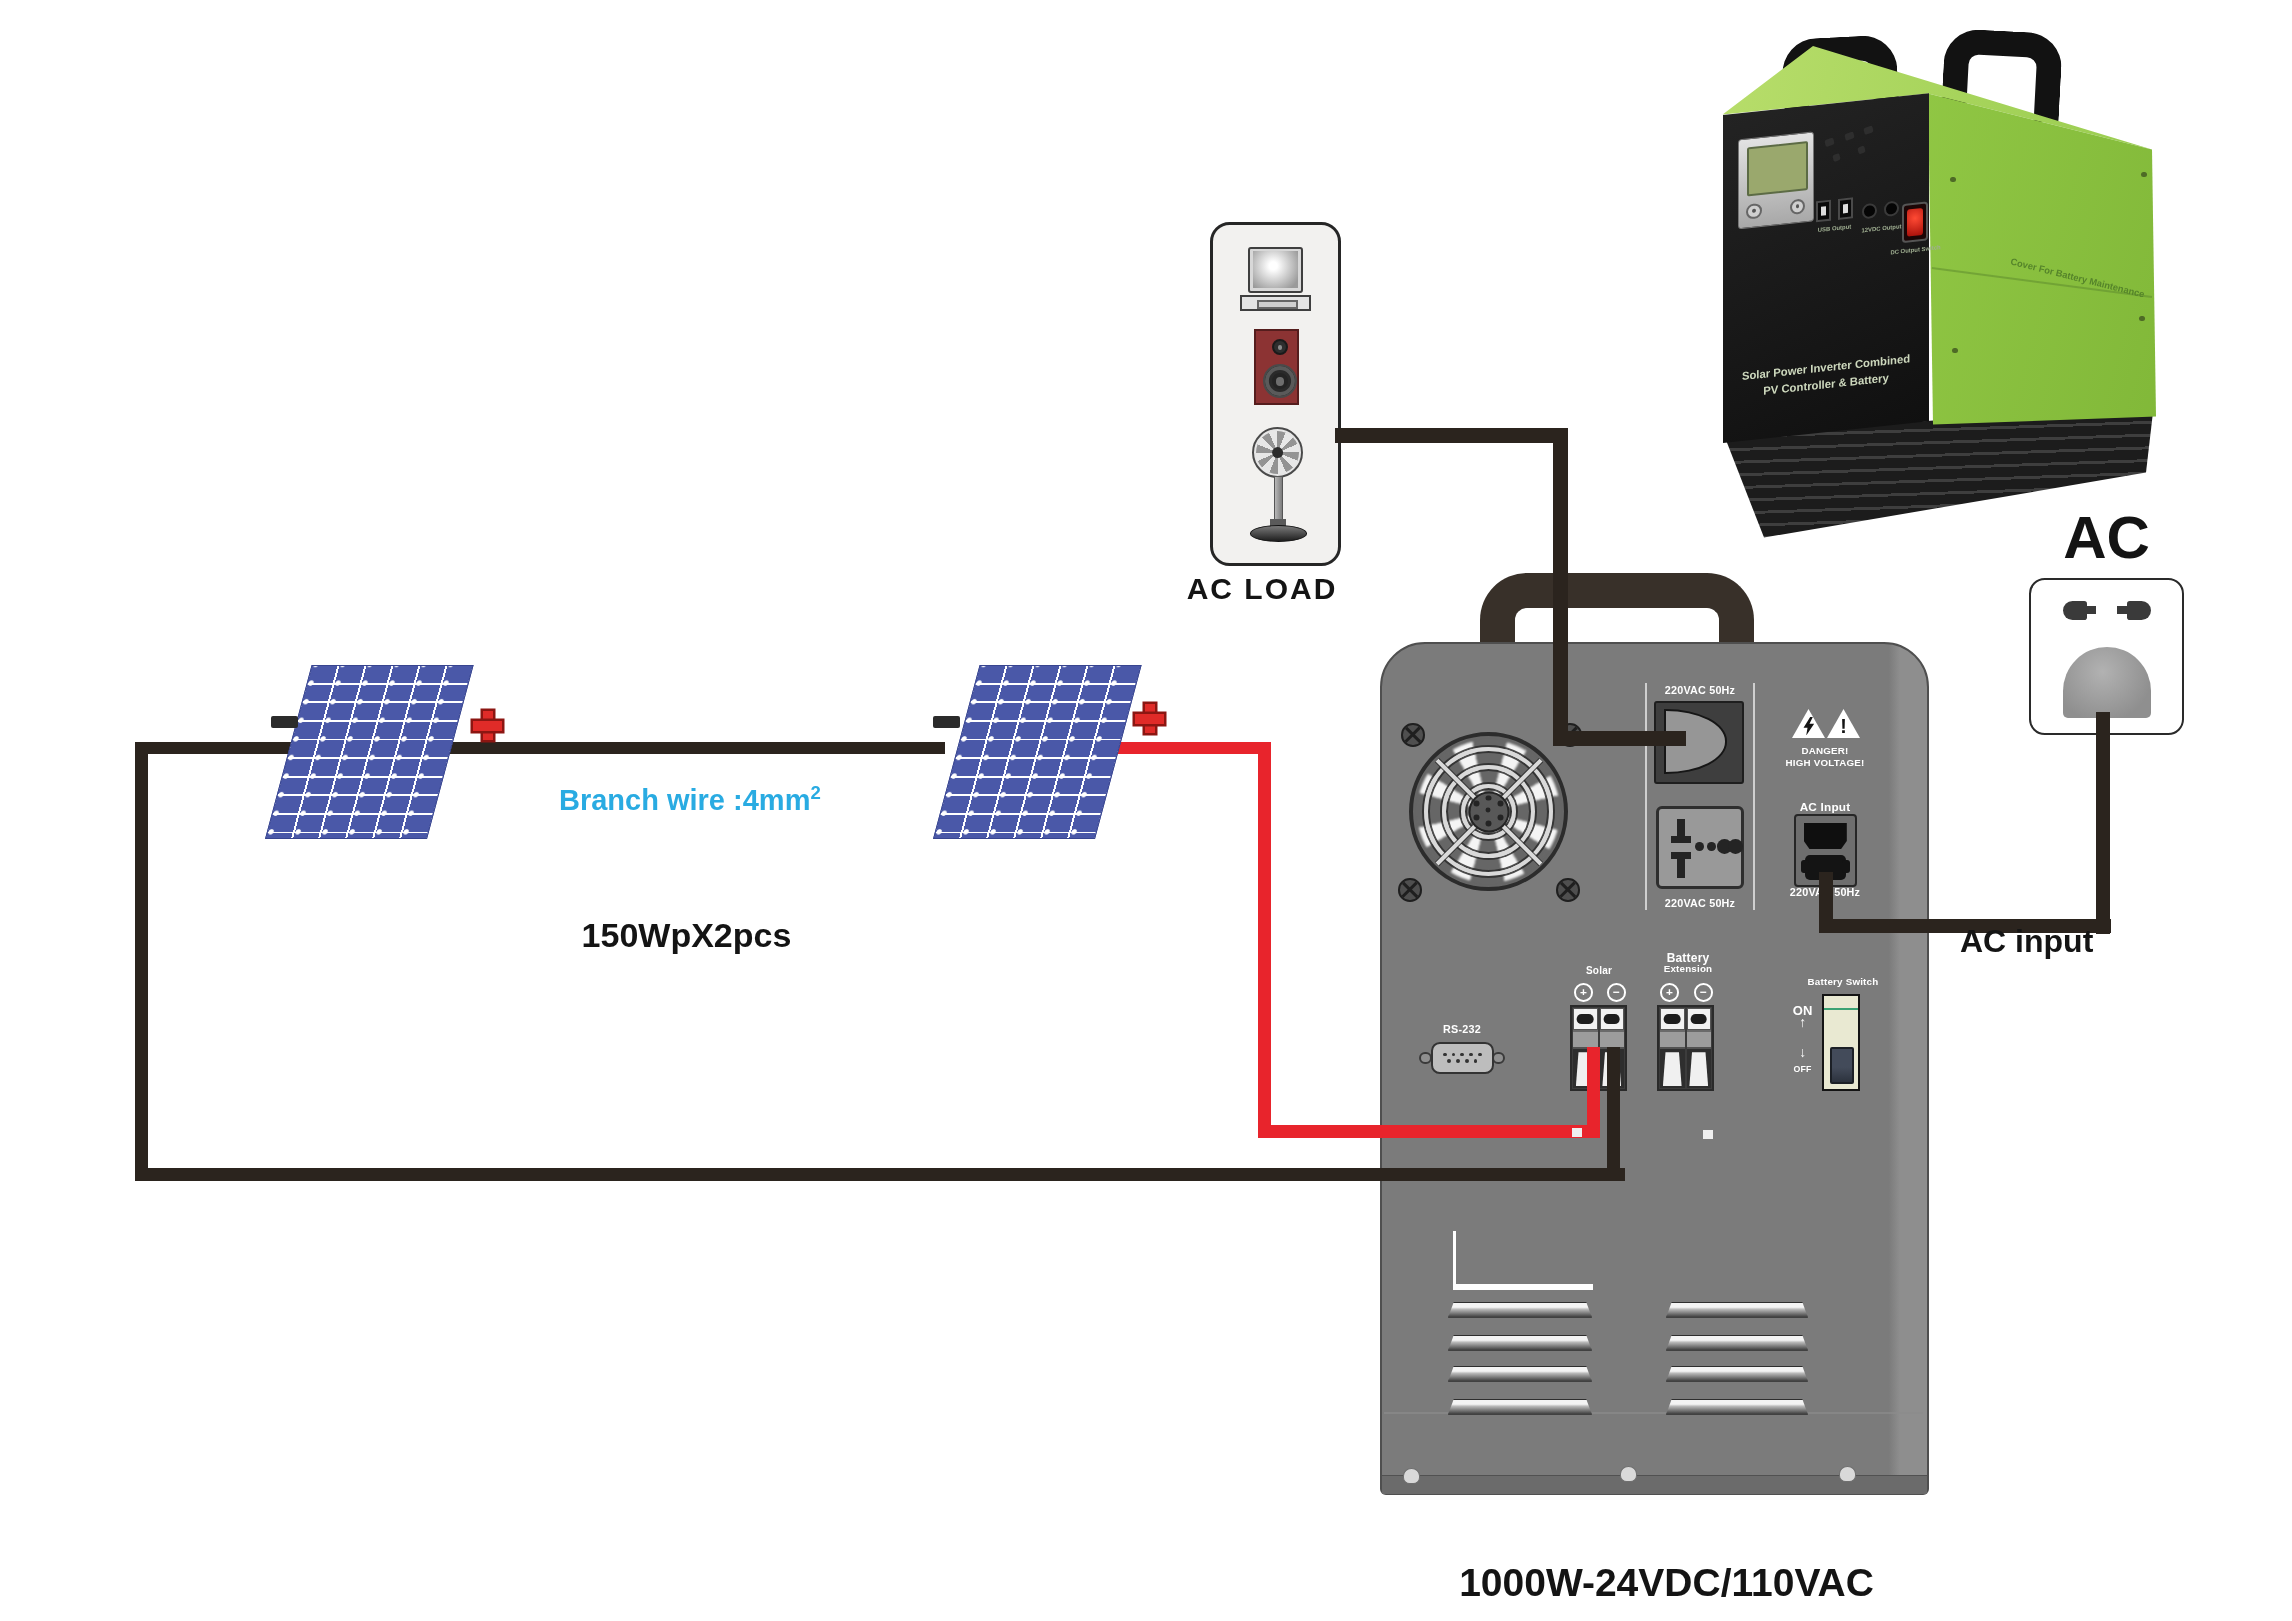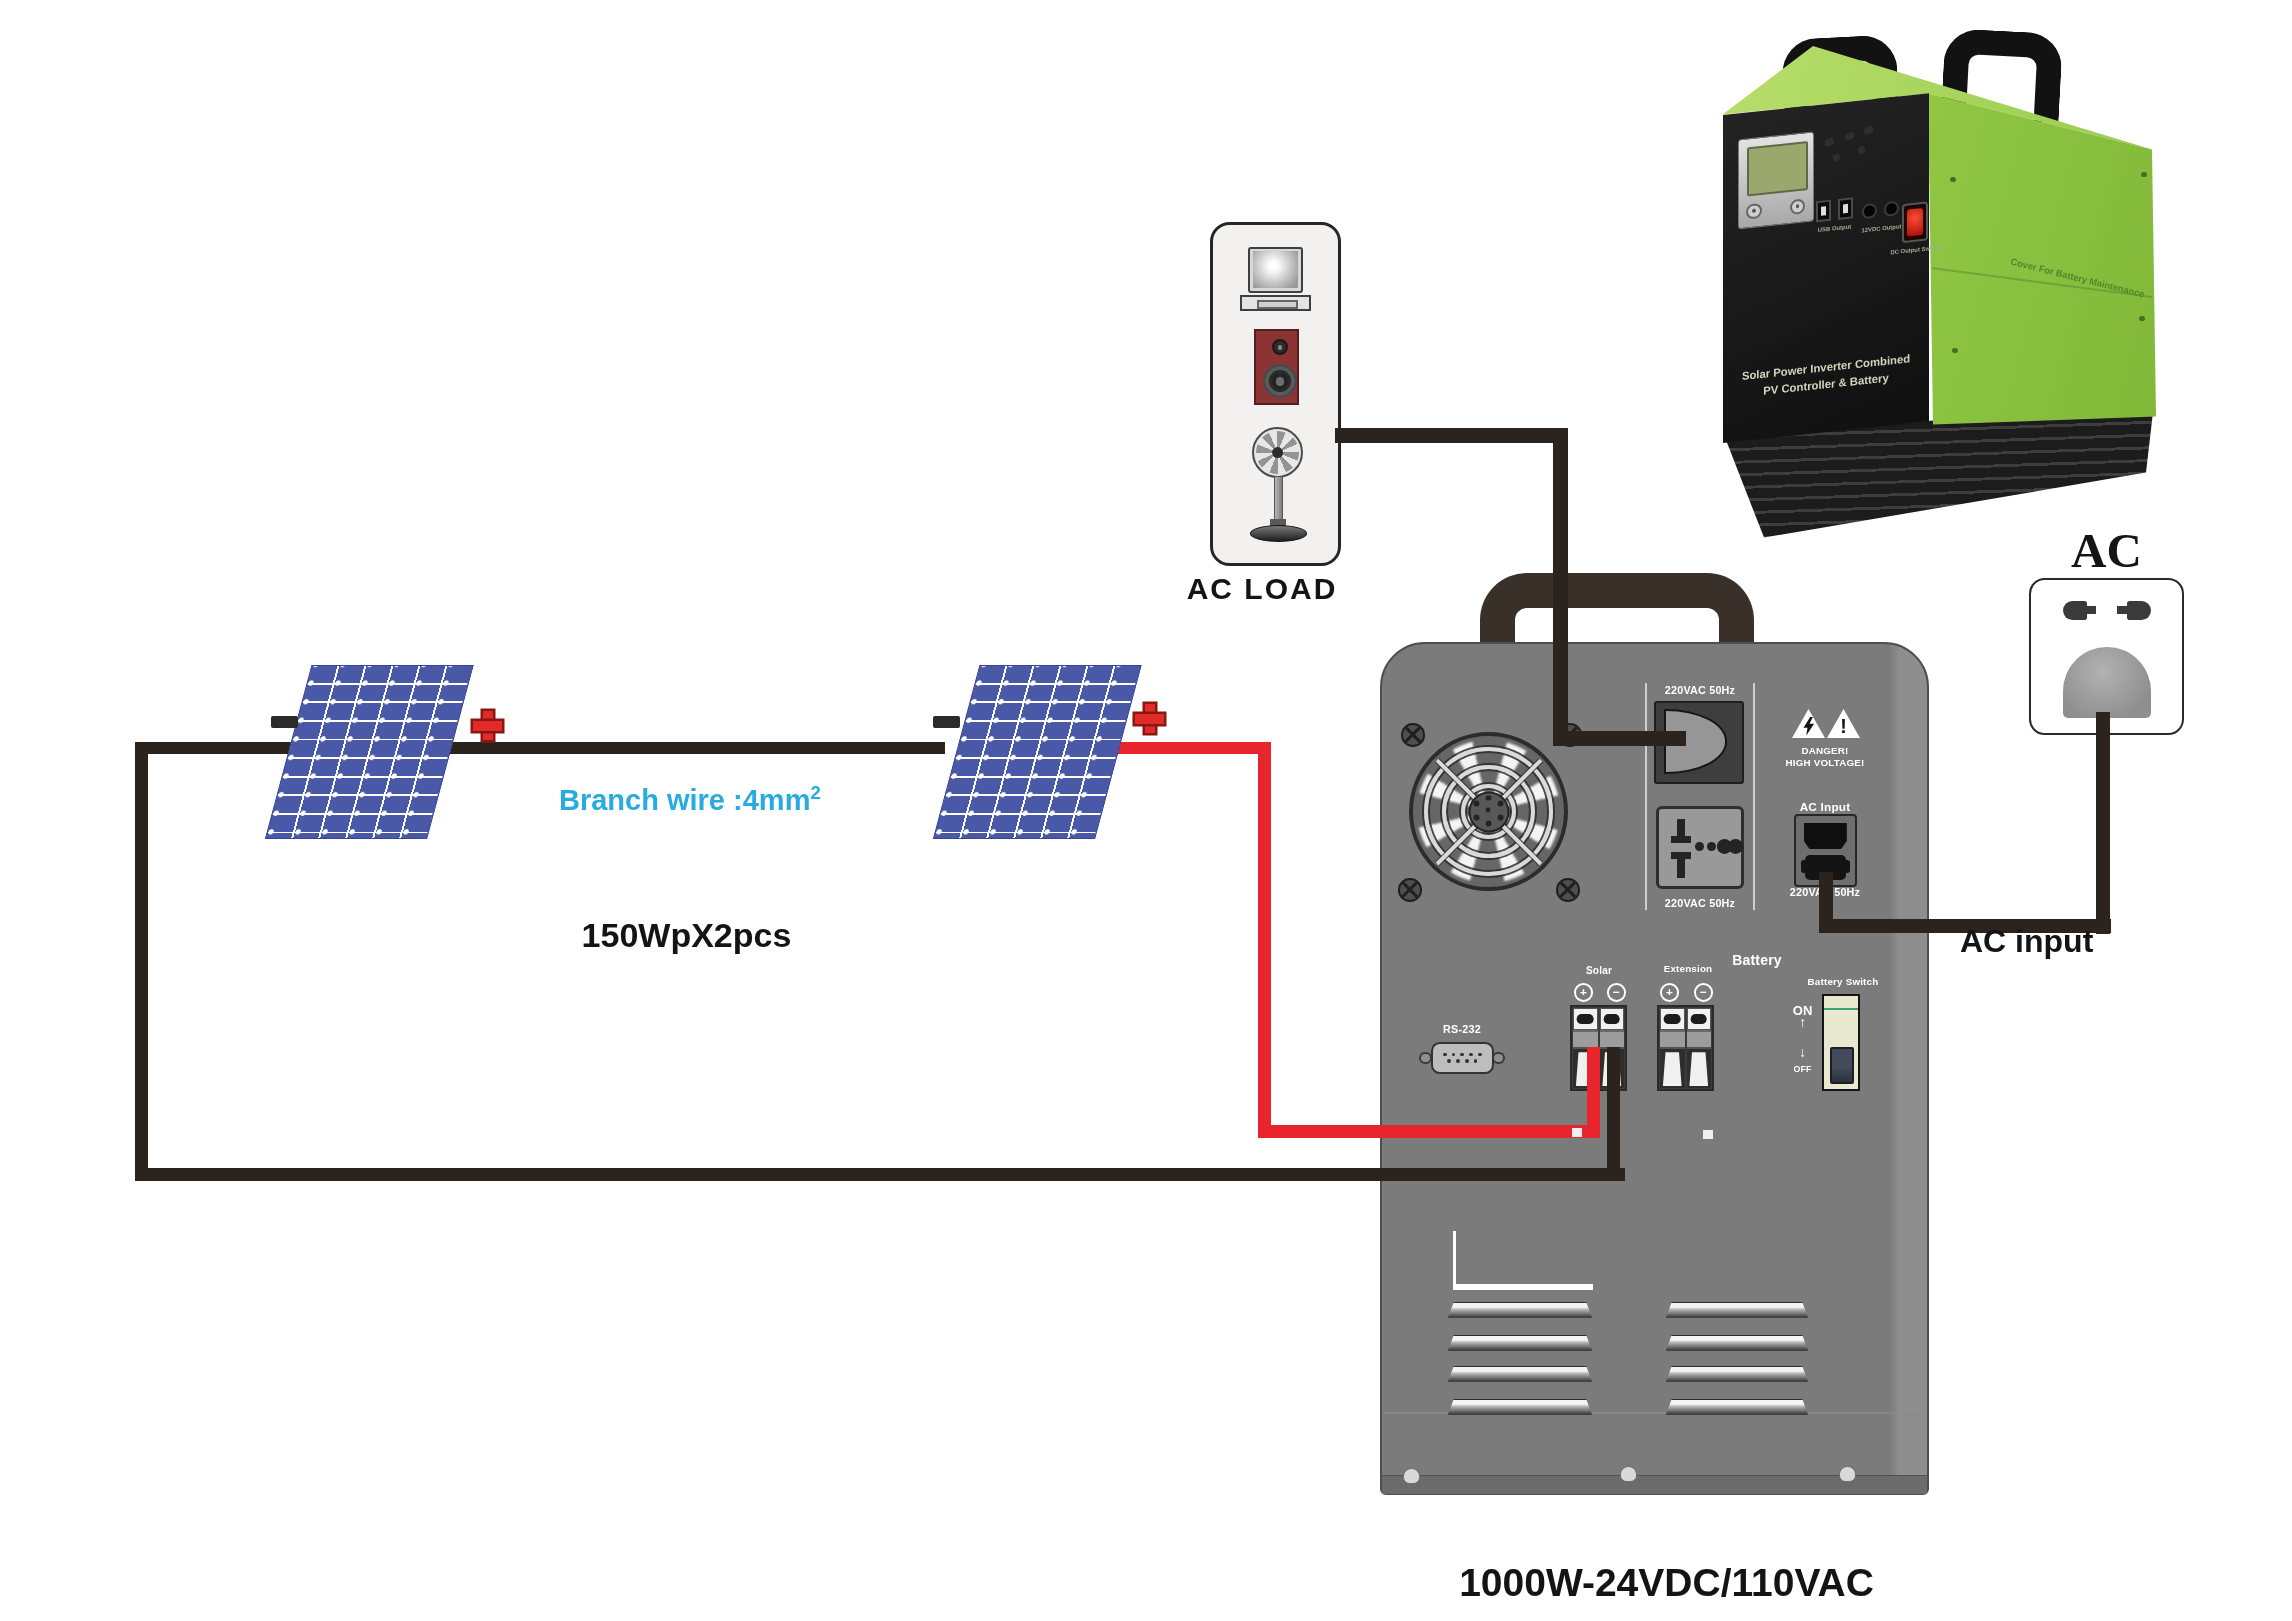--- a/index.html
+++ b/index.html
@@ -137,21 +137,21 @@
       <div class="gf-jack" style="left:139px;top:104px;"></div>
       <div class="gf-jack" style="left:161px;top:104px;"></div>
       <div class="gf-tiny" style="left:131px;top:127px;width:55px;">12VDC Output</div>
       <div class="gf-sw" style="left:179px;top:108px;"></div>
       <div class="gf-tiny" style="left:163px;top:152px;width:59px;">DC Output Switch</div>
       <div class="a" style="left:0;top:257px;width:206px;text-align:center;color:#cdd8bd;font-weight:bold;font-size:11.3px;">Solar Power Inverter Combined</div>
       <div class="a" style="left:0;top:274px;width:206px;text-align:center;color:#cdd8bd;font-weight:bold;font-size:11.3px;">PV Controller &amp; Battery</div>
     </div>
   </div>
 
-  <div class="cap" style="left:2029px;top:522px;width:155px;font-size:49px;font-family:Liberation Serif, serif;">AC</div>
+  <div class="cap" style="left:2029px;top:502px;width:155px;font-size:60px;">AC</div>
   <div class="a" style="left:2029px;top:578px;width:155px;height:157px;background:#fff;border:2.9px solid #2a2a2a;border-radius:15.7px;box-sizing:border-box;">
     <div class="a" style="left:32px;top:20.6px;width:23.5px;height:19.6px;background:#3a3a3a;border-radius:9.8px 2.9px 2.9px 9.8px;">
       <div class="a" style="right:-9.8px;top:5.9px;width:9.8px;height:7.8px;background:#3a3a3a;"></div>
     </div>
     <div class="a" style="left:96px;top:20.6px;width:23.5px;height:19.6px;background:#3a3a3a;border-radius:2.9px 9.8px 9.8px 2.9px;">
       <div class="a" style="left:-9.8px;top:5.9px;width:9.8px;height:7.8px;background:#3a3a3a;"></div>
     </div>
     <div class="a" style="left:32px;top:67px;width:88px;height:71px;border-radius:44px 44px 4.9px 4.9px;
                 background:radial-gradient(circle at 45% 35%,#b2b2b2,#8f8f8f 75%);"></div>
   </div>
@@ -293,21 +293,21 @@
     <div class="tcol">
         <div class="tcap">
           <i class="toval"></i>
         </div>
         <div class="tmid"></div>
         <div class="tbot">
           <i class="tclamp"></i>
         </div>
       </div>
   </div>
-  <div class="wl" style="left:1708px;top:952px;width:98px;font-size:14px;">Battery</div>
+  <div class="wl" style="left:1639px;top:952px;width:98px;font-size:12px;">Battery</div>
   <div class="wl" style="left:1639px;top:963px;width:98px;font-size:9.8px;">Extension</div>
   <div class="tsign" style="left:1660px;top:983px;">+</div>
   <div class="tsign" style="left:1694px;top:983px;">−</div>
   <div class="tblock" style="left:1657px;top:1005px;">
     <div class="tcol">
         <div class="tcap">
           <i class="toval"></i>
         </div>
         <div class="tmid"></div>
         <div class="tbot">

